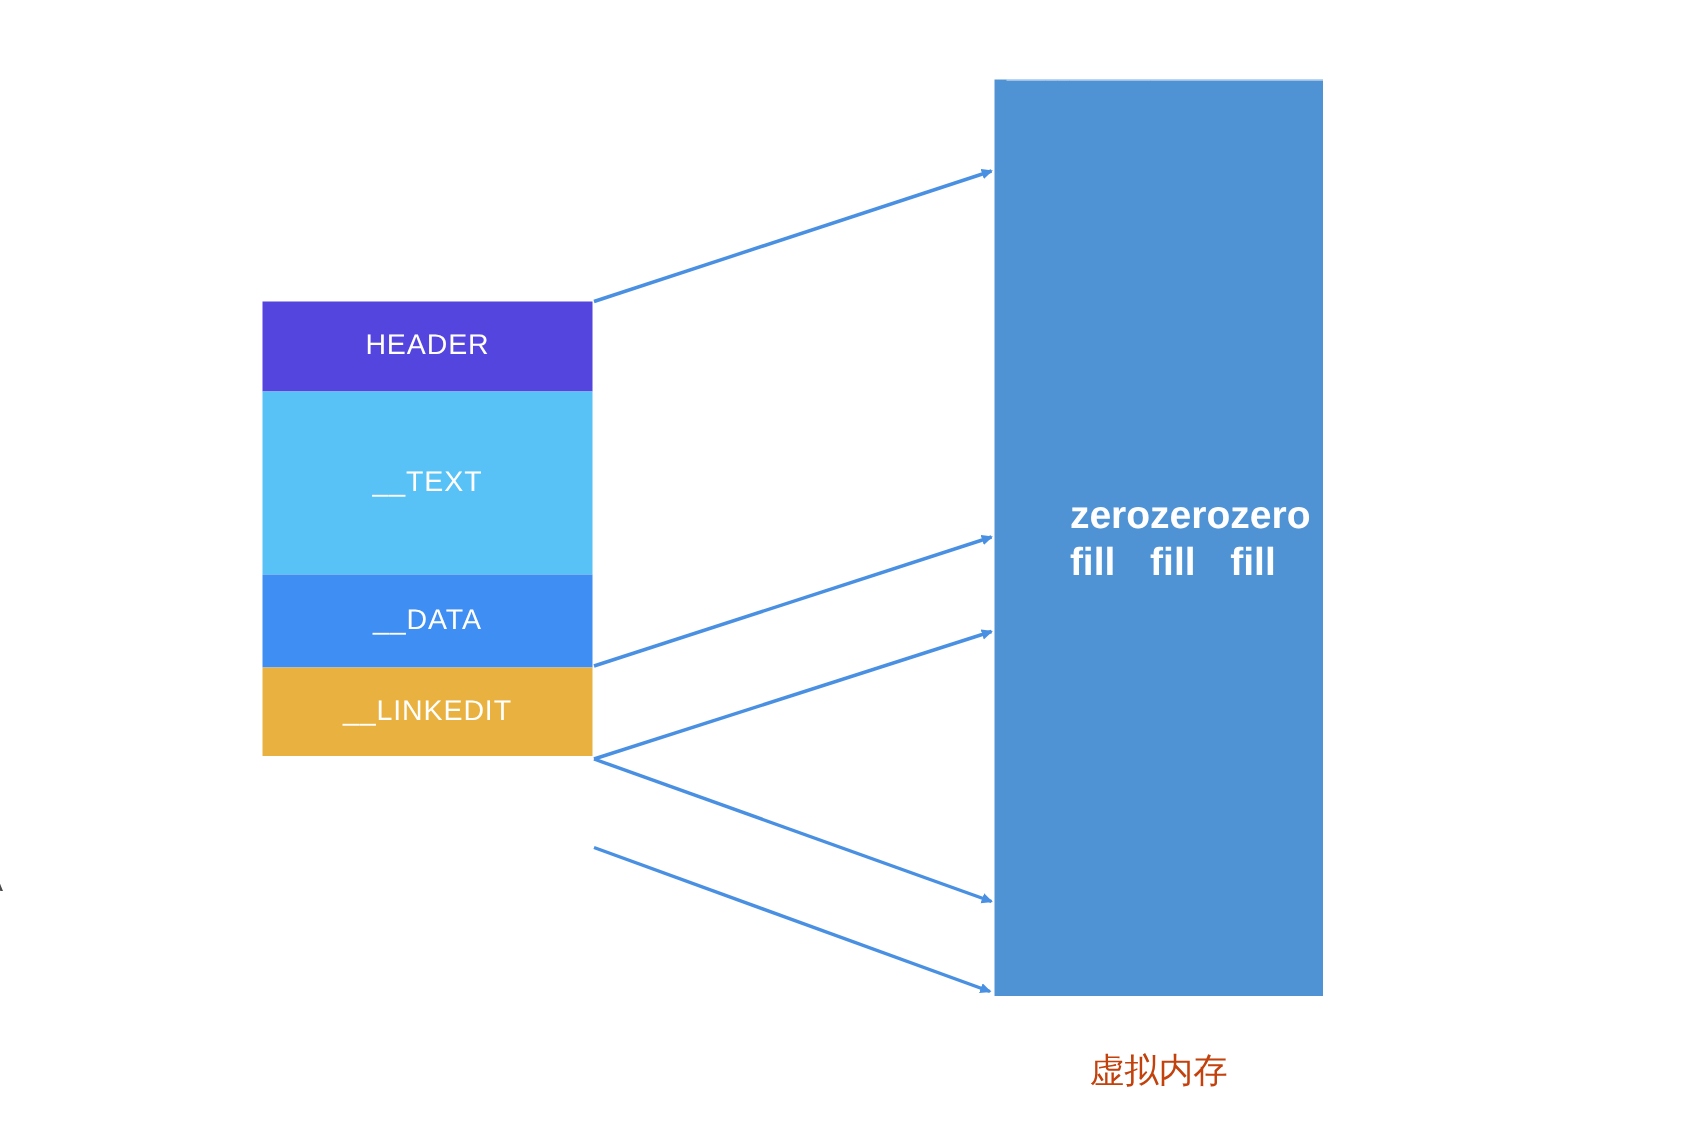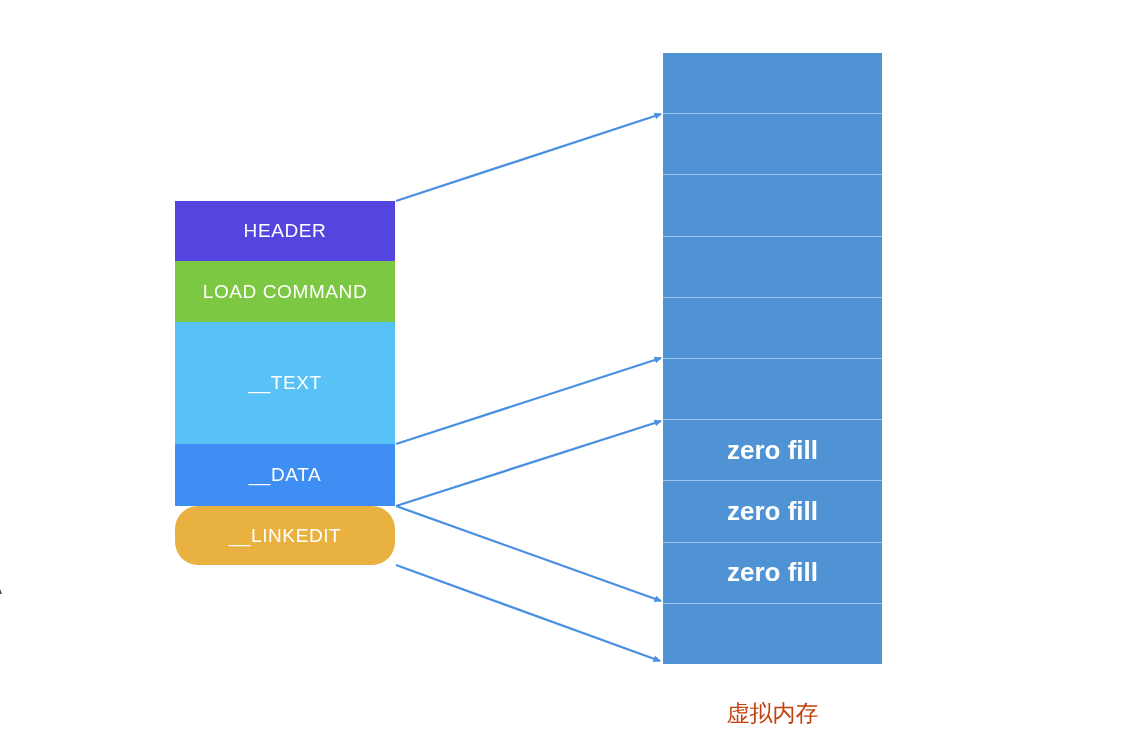--- a/index.html
+++ b/index.html
@@ -46,21 +46,21 @@
   }
 
   
   #memory-column {
     position: absolute;
     left: 663px;
     top: 53px;
     width: 219px;
     height: 611px;
     display: flex;
-    flex-direction: column;
+    flex-direction: row;
   }
   .mem-row {
     flex: 1 1 0;
     display: flex;
     align-items: center;
     justify-content: center;
     color: #ffffff;
     font-size: 26px;
     font-weight: 600;
   }
@@ -96,24 +96,23 @@
     color: #4a4a4a;
   }
 </style>
 </head>
 <body>
 
 <div id="canvas">
 
   <div id="macho-stack">
       <div class="segment" style="background: rgb(84, 69, 223); height: 60px;">HEADER</div>
-      <div class="segment" style="background: rgb(125, 200, 67); height: 61px;">LOAD COMMAND</div>
       <div class="segment" style="background: rgb(88, 194, 246); height: 122px;">__TEXT</div>
       <div class="segment" style="background: rgb(62, 142, 243); height: 62px;">__DATA</div>
-      <div class="segment" style="background: rgb(233, 178, 64); height: 59px; border-radius: 23px;">__LINKEDIT</div>
+      <div class="segment" style="background: rgb(233, 178, 64); height: 59px;">__LINKEDIT</div>
     </div>
 
   <div id="memory-column" style="background: rgb(80, 147, 213);">
       <div class="mem-row"></div>
       <div class="mem-row"></div>
       <div class="mem-row"></div>
       <div class="mem-row"></div>
       <div class="mem-row"></div>
       <div class="mem-row"></div>
       <div class="mem-row">zero fill</div>

